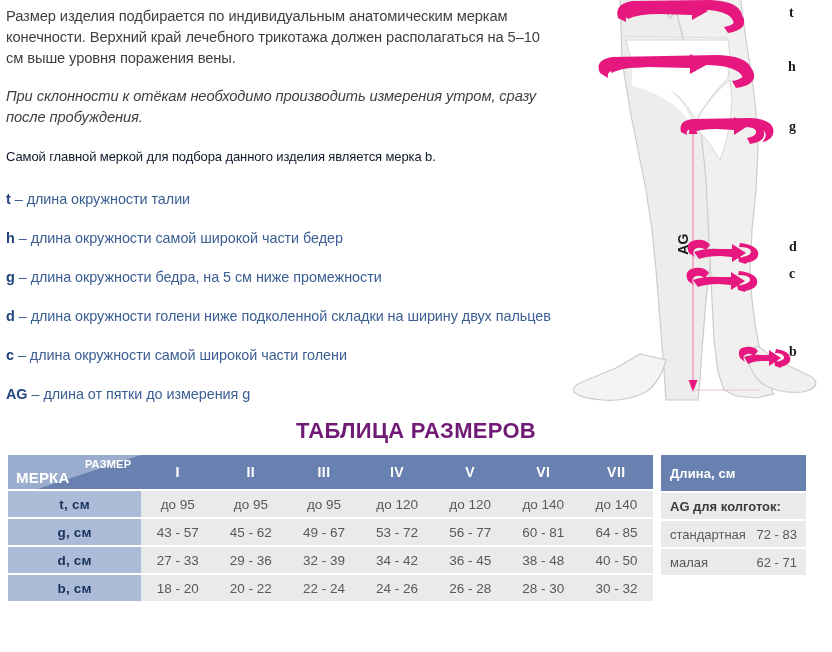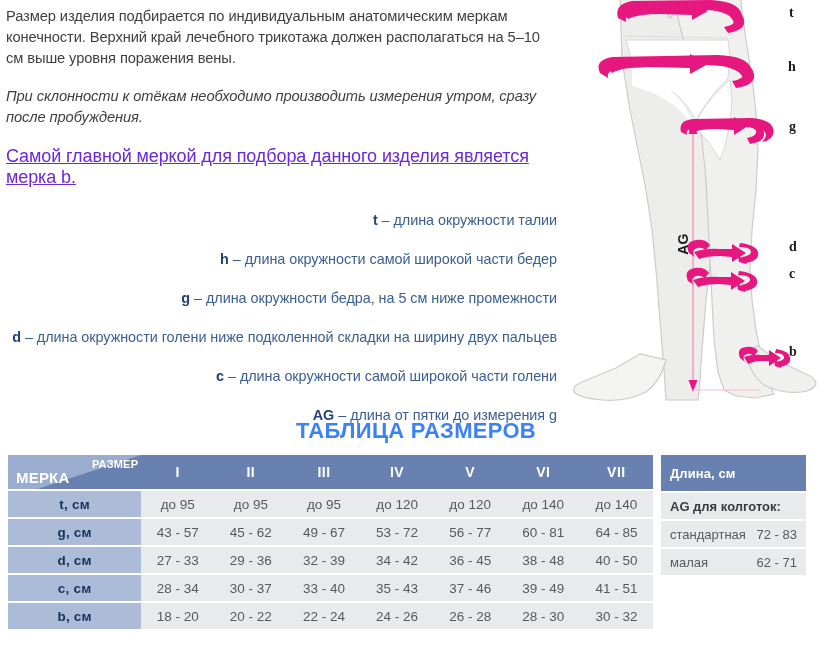--- a/index.html
+++ b/index.html
@@ -18,34 +18,32 @@
   }
   .para{
     color:#3f3f3f;
     font-size:14.7px;
     line-height:21px;
     margin:0 0 17px 0;
     letter-spacing:-0.1px;
   }
   .para.tight{margin-bottom:18px;font-style:italic;}
   .highlight{
-    color:#6d28d9;
-    font-size:18px;
+    color:#0f172a;
+    font-size:13px;
     line-height:21px;
     margin:0 0 22px 0;
     letter-spacing:-0.1px;
-    text-decoration:underline;
   }
   .legend-line{
     color:#3b5e93;
     font-size:14.4px;
     line-height:20px;
     margin:0 0 19px 0;
     letter-spacing:-0.05px;
-    text-align:right;
   }
   .legend-line .key{
     font-weight:bold;
     color:#22447c;
   }
   
   #illus{
     position:absolute;left:560px;top:0;width:272px;height:410px;
   }
   #illus svg{display:block;}
@@ -69,21 +67,21 @@
     transform-origin:center center;
     font-family:"Liberation Sans",sans-serif;
     letter-spacing:0.3px;
   }
   
   #table-title{
     position:absolute;left:0;top:418px;width:832px;
     text-align:center;
     font-size:22px;
     font-weight:bold;
-    color:#3b82f6;
+    color:#701a75;
     letter-spacing:0.3px;
   }
   
   #main-table{
     position:absolute;left:8px;top:453px;width:645px;
     border-collapse:separate;border-spacing:0 2px;
     font-size:13px;
   }
   #main-table th,#main-table td{padding:0;margin:0;}
   .hdr-corner{
@@ -98,21 +96,21 @@
     background:#6981b0;
     clip-path:polygon(100% 0,100% 100%,22% 100%);
   }
   .hdr-corner .merka{
     position:absolute;left:8px;bottom:3px;
     font-size:15px;font-weight:bold;color:#ffffff;
     letter-spacing:0.2px;
     z-index:2;
   }
   .hdr-corner .razmer{
-    position:absolute;right:3px;top:3px;
+    position:absolute;right:10px;top:3px;
     font-size:11px;font-weight:bold;color:#ffffff;
     letter-spacing:0.2px;
     z-index:2;
     margin-left:44px;
   }
   .hdr-size{
     background:#6981b0;
     color:#ffffff;
     font-size:14px;
     font-weight:bold;
@@ -355,30 +353,20 @@
       <td class="row-label">d, см</td>
       <td class="cell">27 - 33</td>
       <td class="cell">29 - 36</td>
       <td class="cell">32 - 39</td>
       <td class="cell">34 - 42</td>
       <td class="cell">36 - 45</td>
       <td class="cell">38 - 48</td>
       <td class="cell">40 - 50</td>
     </tr>
     <tr>
-      <td class="row-label">c, см</td>
-      <td class="cell">28 - 34</td>
-      <td class="cell">30 - 37</td>
-      <td class="cell">33 - 40</td>
-      <td class="cell">35 - 43</td>
-      <td class="cell">37 - 46</td>
-      <td class="cell">39 - 49</td>
-      <td class="cell">41 - 51</td>
-    </tr>
-    <tr>
       <td class="row-label">b, см</td>
       <td class="cell">18 - 20</td>
       <td class="cell">20 - 22</td>
       <td class="cell">22 - 24</td>
       <td class="cell">24 - 26</td>
       <td class="cell">26 - 28</td>
       <td class="cell">28 - 30</td>
       <td class="cell">30 - 32</td>
     </tr>
   </tbody>

